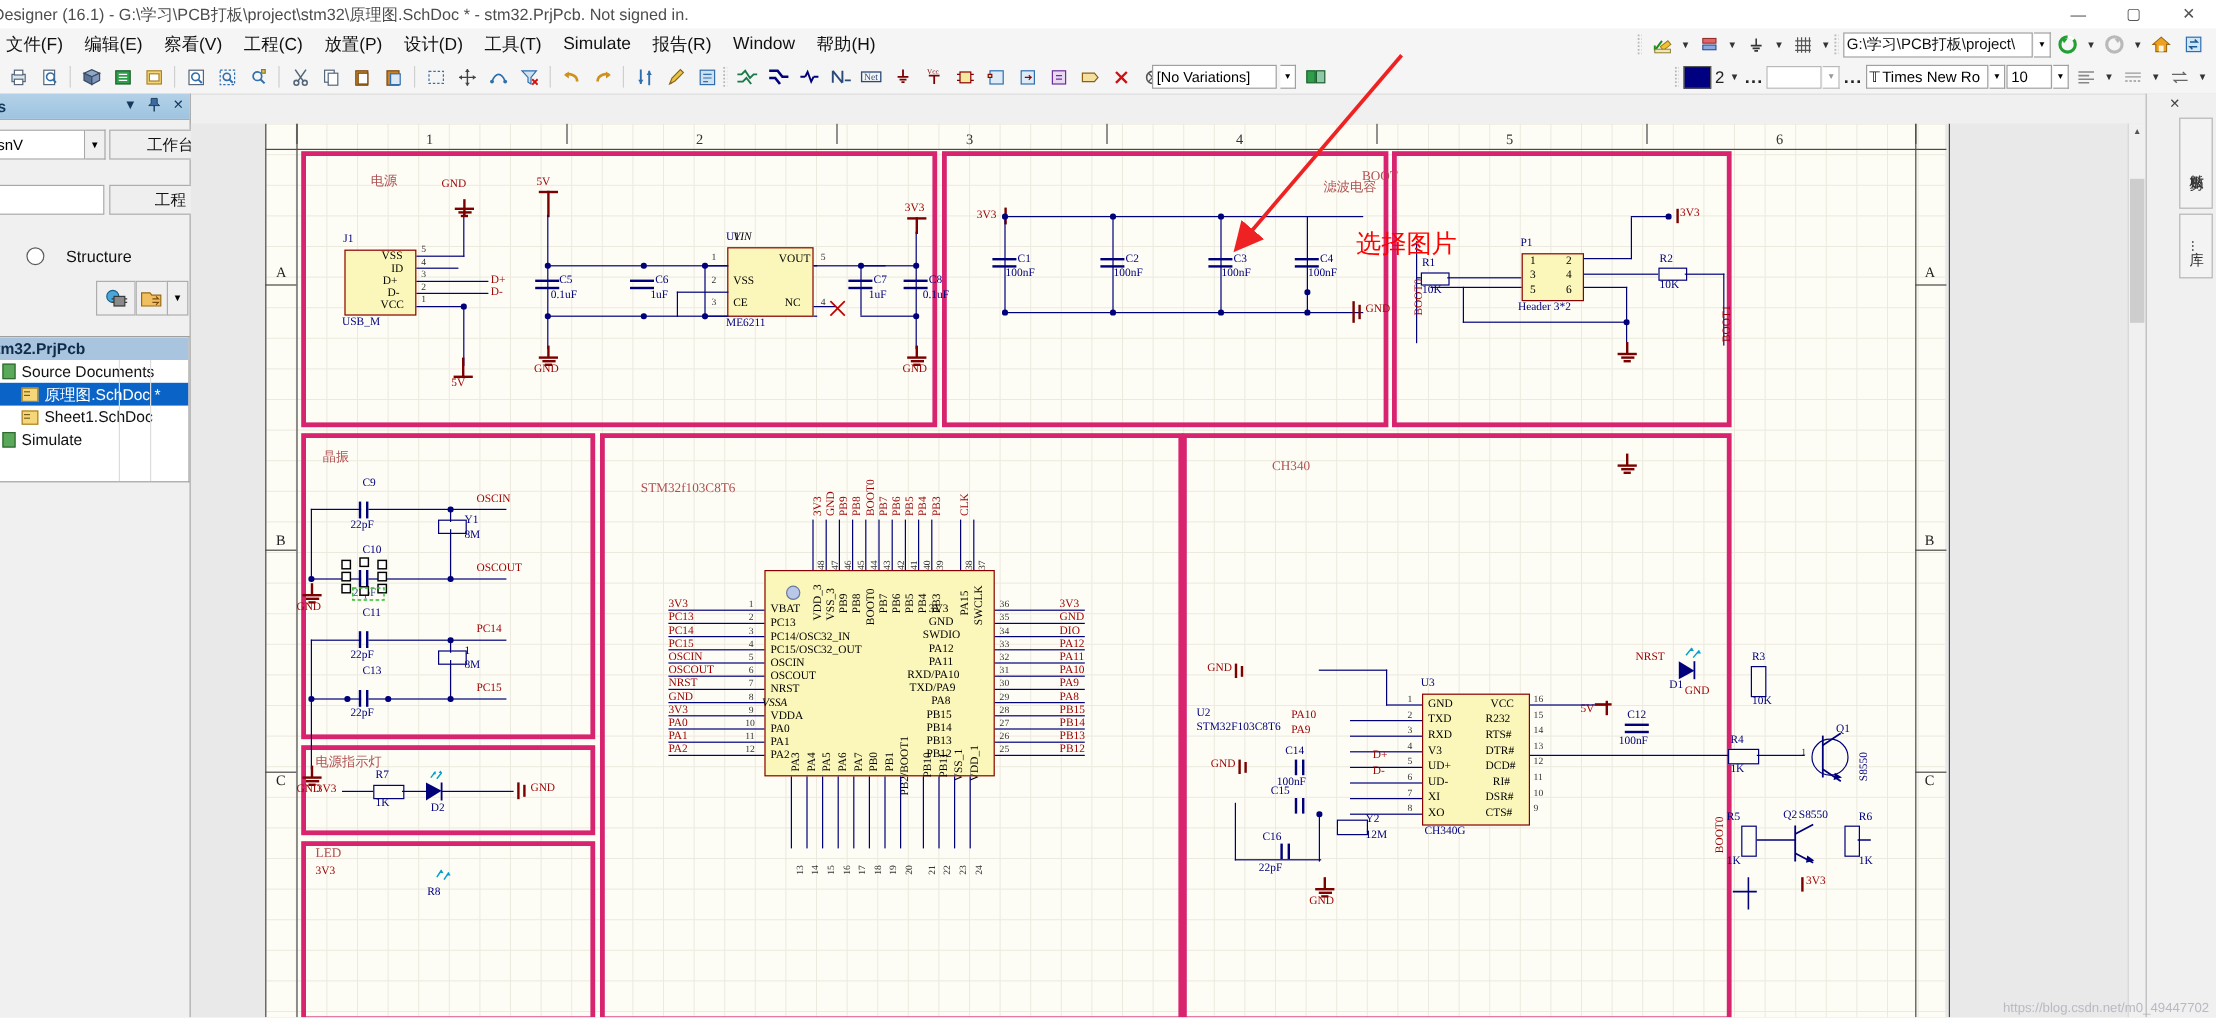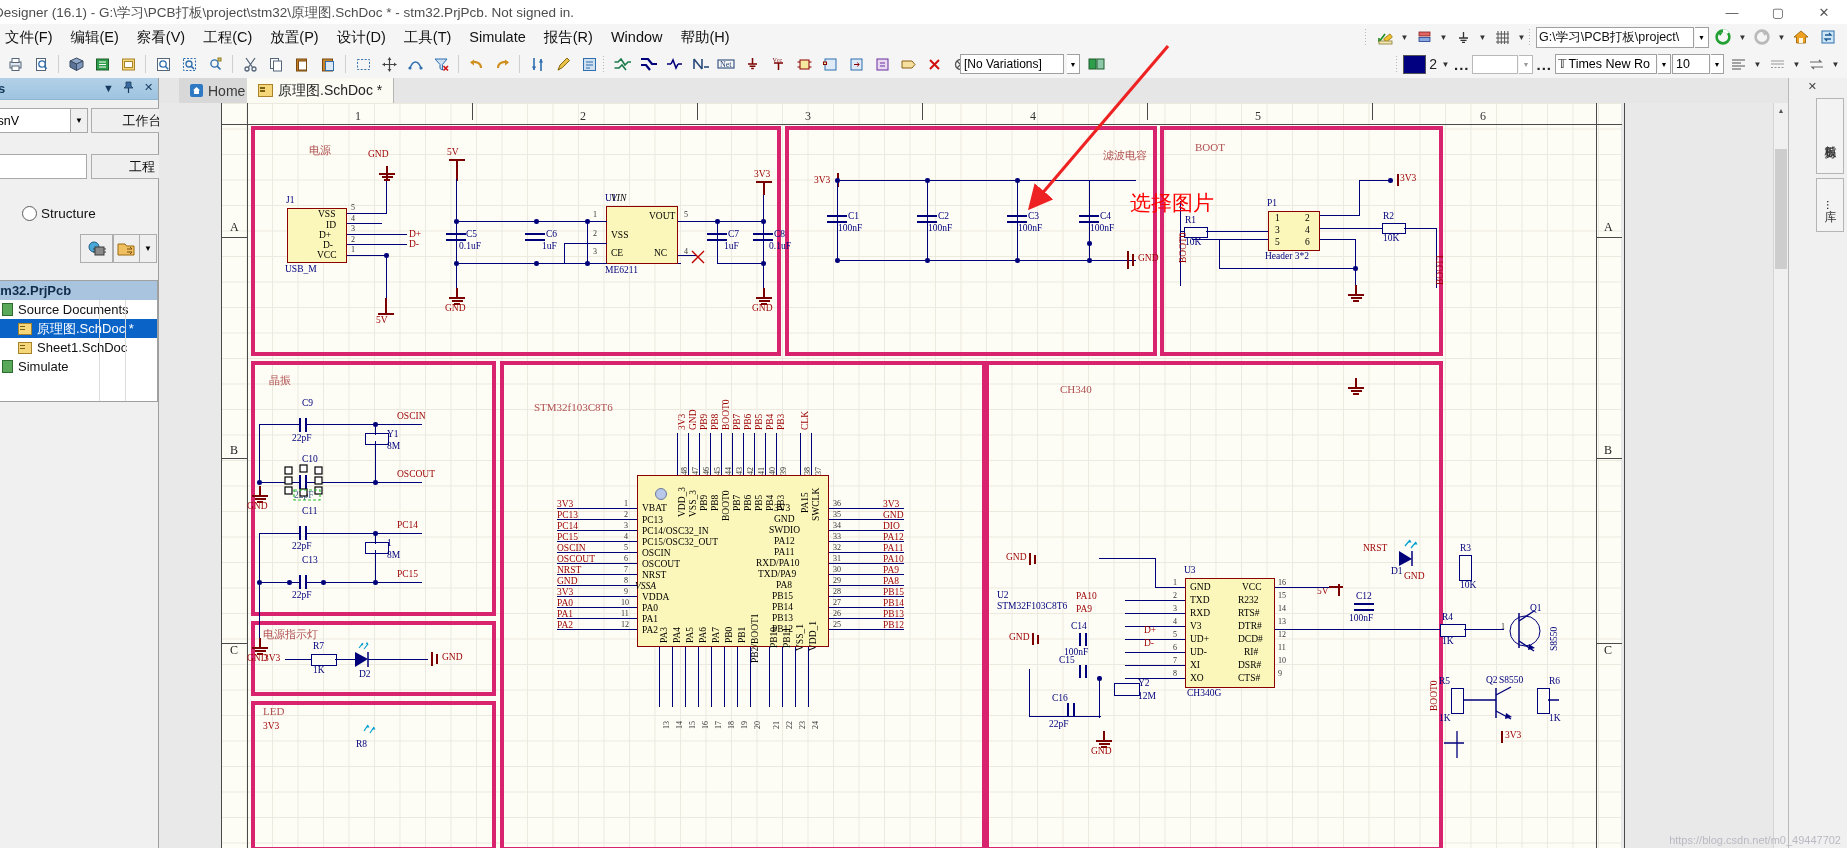--- a/index.html
+++ b/index.html
@@ -56,21 +56,21 @@
      background:linear-gradient(to bottom,#b3d1e8,#9ec4e0);border-bottom:1px solid #8fb4d0;}
   .panelhdr .ptitle{position:absolute;left:-2px;top:3px;font-size:13px;font-weight:bold;color:#12395c;}
   .panelhdr .pbtns{position:absolute;right:2px;top:1px;display:flex;align-items:center;gap:5px;}
   .pbtn{width:15px;height:17px;display:flex;align-items:center;justify-content:center;font-size:11px;color:#15395c;}
 
   .pnl-row{position:absolute;display:flex;align-items:center;}
   .combo{height:23px;background:#fff;border:1px solid #a8a8a8;display:flex;align-items:center;padding:0 2px;font-size:12.5px;overflow:hidden;white-space:nowrap;}
   .combodrop{width:16px;height:23px;background:#f0f0f0;border:1px solid #a8a8a8;border-left:none;display:flex;align-items:center;justify-content:center;font-size:8px;}
   .pbtn-wide{height:23px;background:#efefef;border:1px solid #adadad;display:flex;align-items:center;justify-content:center;font-size:13px;color:#111;}
 
-  .radio-row{position:absolute;left:22px;top:128px;display:flex;align-items:center;gap:4px;}
+  .radio-row{position:absolute;left:22px;top:128px;display:flex;align-items:center;gap:18px;}
   .radio{width:13px;height:13px;border:1.5px solid #5c5c5c;border-radius:50%;background:#fff;}
   .radio-lbl{font-size:13.5px;color:#111;}
 
   .iconbtn{width:31px;height:27px;background:#efefef;border:1px solid #adadad;display:flex;align-items:center;justify-content:center;}
 
   
   .tree{position:absolute;left:0;top:202px;width:157px;height:120px;background:#fff;border:1px solid #a0a0a0;border-left:none;overflow:hidden;}
   .tree-hdr{height:19px;background:#a9c4de;display:flex;align-items:center;padding-left:0px;}
   .tree-hdr span{font-size:13px;font-weight:bold;color:#0f2d4a;margin-left:-4px;}
   .tnode{height:19px;display:flex;align-items:center;gap:5px;padding-left:2px;font-size:13px;color:#111;white-space:nowrap;}
@@ -591,30 +591,20 @@
         <span class="sq-doc"></span>
         <span>Sheet1.SchDoc</span>
       </div>
       <div class="tnode">
         <span class="sq-green"></span>
         <span>Simulate</span>
       </div>
     </div>
   </div>
 
-  <div class="tabbar">
-    <div class="tab dim" style="left:20px;">
-      <span class="home-ico"></span>
-      <span>Home</span>
-    </div>
-    <div class="tab active" style="left:88px;">
-      <span class="sq-doc" style="width:13px;height:11px;"></span>
-      <span>原理图.SchDoc *</span>
-    </div>
-  </div>
 
   <div class="canvaswrap">
     <div class="sheet">
       <div class="gridlayer"></div>
     </div>
 
     <div class="sheetborder"></div>
     <div class="rule-col"></div>
     <div class="rule-right"></div>
     <div class="toprule"></div>
@@ -650,21 +640,21 @@
     <div class="zletter" style="left:1445px;top:340px;">B</div>
     <div class="zletter" style="left:1445px;top:540px;">C</div>
 
     <div class="room" style="left:92px;top:23px;width:530px;height:230px;"></div>
     <div class="roomlbl" style="left:150px;top:40px;">电源</div>
 
     <div class="room" style="left:626px;top:23px;width:372px;height:230px;"></div>
     <div class="roomlbl" style="left:944px;top:45px;">滤波电容</div>
 
     <div class="room" style="left:1001px;top:23px;width:283px;height:230px;"></div>
-    <div class="roomlbl" style="left:1036px;top:38px;">BOOT</div>
+    <div class="roomlbl" style="left:976px;top:38px;">BOOT</div>
 
     <div class="room" style="left:92px;top:258px;width:245px;height:255px;"></div>
     <div class="roomlbl" style="left:110px;top:270px;">晶振</div>
 
     <div class="room" style="left:92px;top:518px;width:245px;height:75px;"></div>
     <div class="roomlbl" style="left:104px;top:524px;">电源指示灯</div>
 
     <div class="room" style="left:92px;top:598px;width:245px;height:150px;"></div>
     <div class="roomlbl" style="left:104px;top:602px;">LED</div>
 

